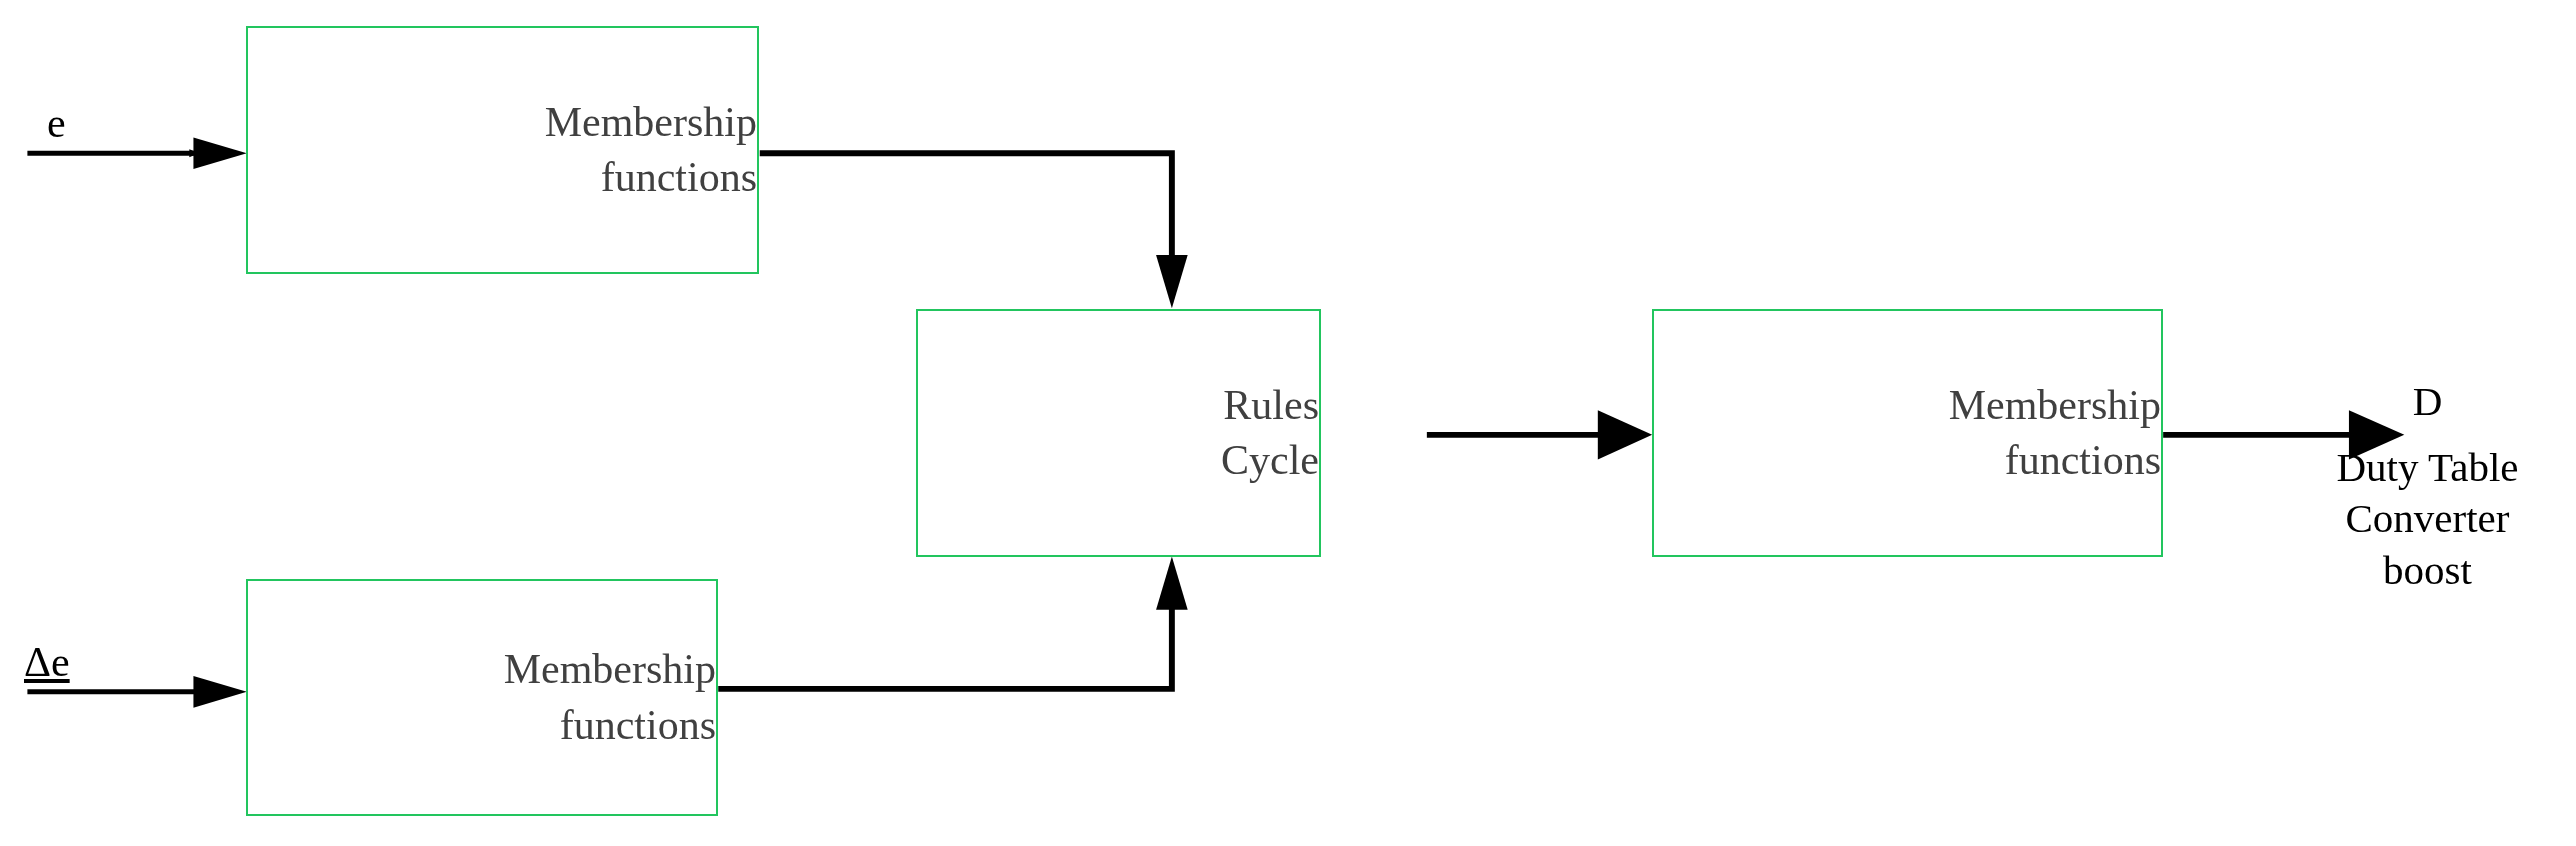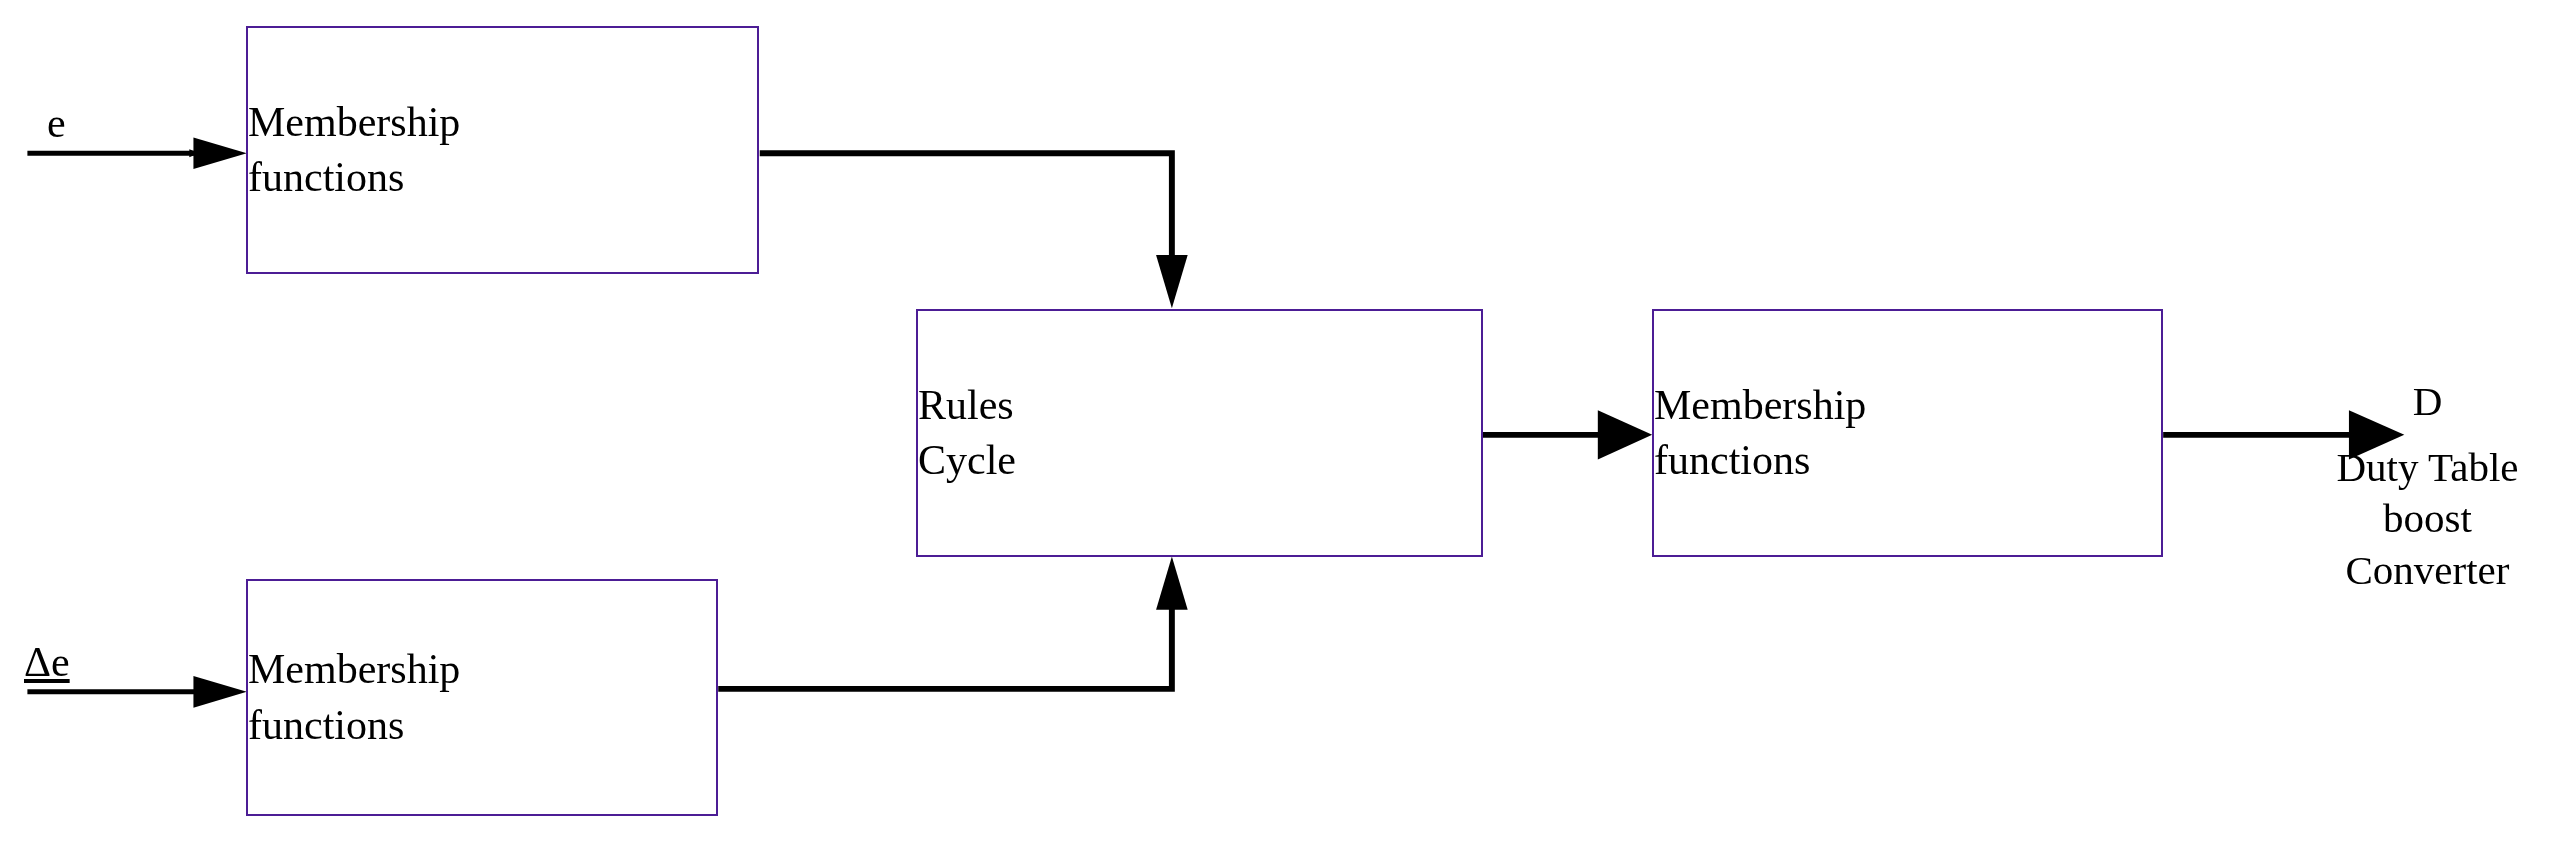--- a/index.html
+++ b/index.html
@@ -21,43 +21,43 @@
     position: absolute;
     left: 0;
     top: 0;
     width: 2576px;
     height: 846px;
   }
   .block {
     position: absolute;
     box-sizing: border-box;
     background: #ffffff;
-    border: 2px solid #4c1d95;
+    border: 2px solid #22c55e;
     display: flex;
     flex-direction: column;
-    align-items: flex-start;
+    align-items: flex-end;
     justify-content: center;
     text-align: center;
-    color: #000000;
+    color: #404040;
     font-size: 42px;
     line-height: 1.32;
   }
   .block-line {
     display: block;
     white-space: nowrap;
   }
   .io-label {
     position: absolute;
     color: #000000;
     font-size: 42px;
     line-height: 1.0;
     white-space: nowrap;
   }
   #block-membership-e { left: 246px;  top: 26px;  width: 513px; height: 248px; }
-  #block-rules-table  { left: 916px;  top: 309px; width: 567px; height: 248px; }
+  #block-rules-table  { left: 916px;  top: 309px; width: 405px; height: 248px; }
   #block-membership-out { left: 1652px; top: 309px; width: 511px; height: 248px; }
   #block-membership-de { left: 246px;  top: 579px; width: 472px; height: 237px; }
 
   #label-error       { left: 47px;  top: 102px; }
   #label-delta-error { left: 24px;  top: 641px; text-decoration: underline; }
 
   #label-output {
     position: absolute;
     left: 2284px;
     top: 376px;
@@ -139,18 +139,18 @@
   </div>
 
   <div class="block" id="block-membership-de">
     <span class="block-line">Membership</span>
     <span class="block-line">functions</span>
   </div>
 
   <div id="label-output">
     <span class="out-line first">D</span>
     <span class="out-line">Duty Table</span>
+    <span class="out-line">Converter</span>
     <span class="out-line">boost</span>
-    <span class="out-line">Converter</span>
   </div>
 
 </div>
 
 
 </body></html>

